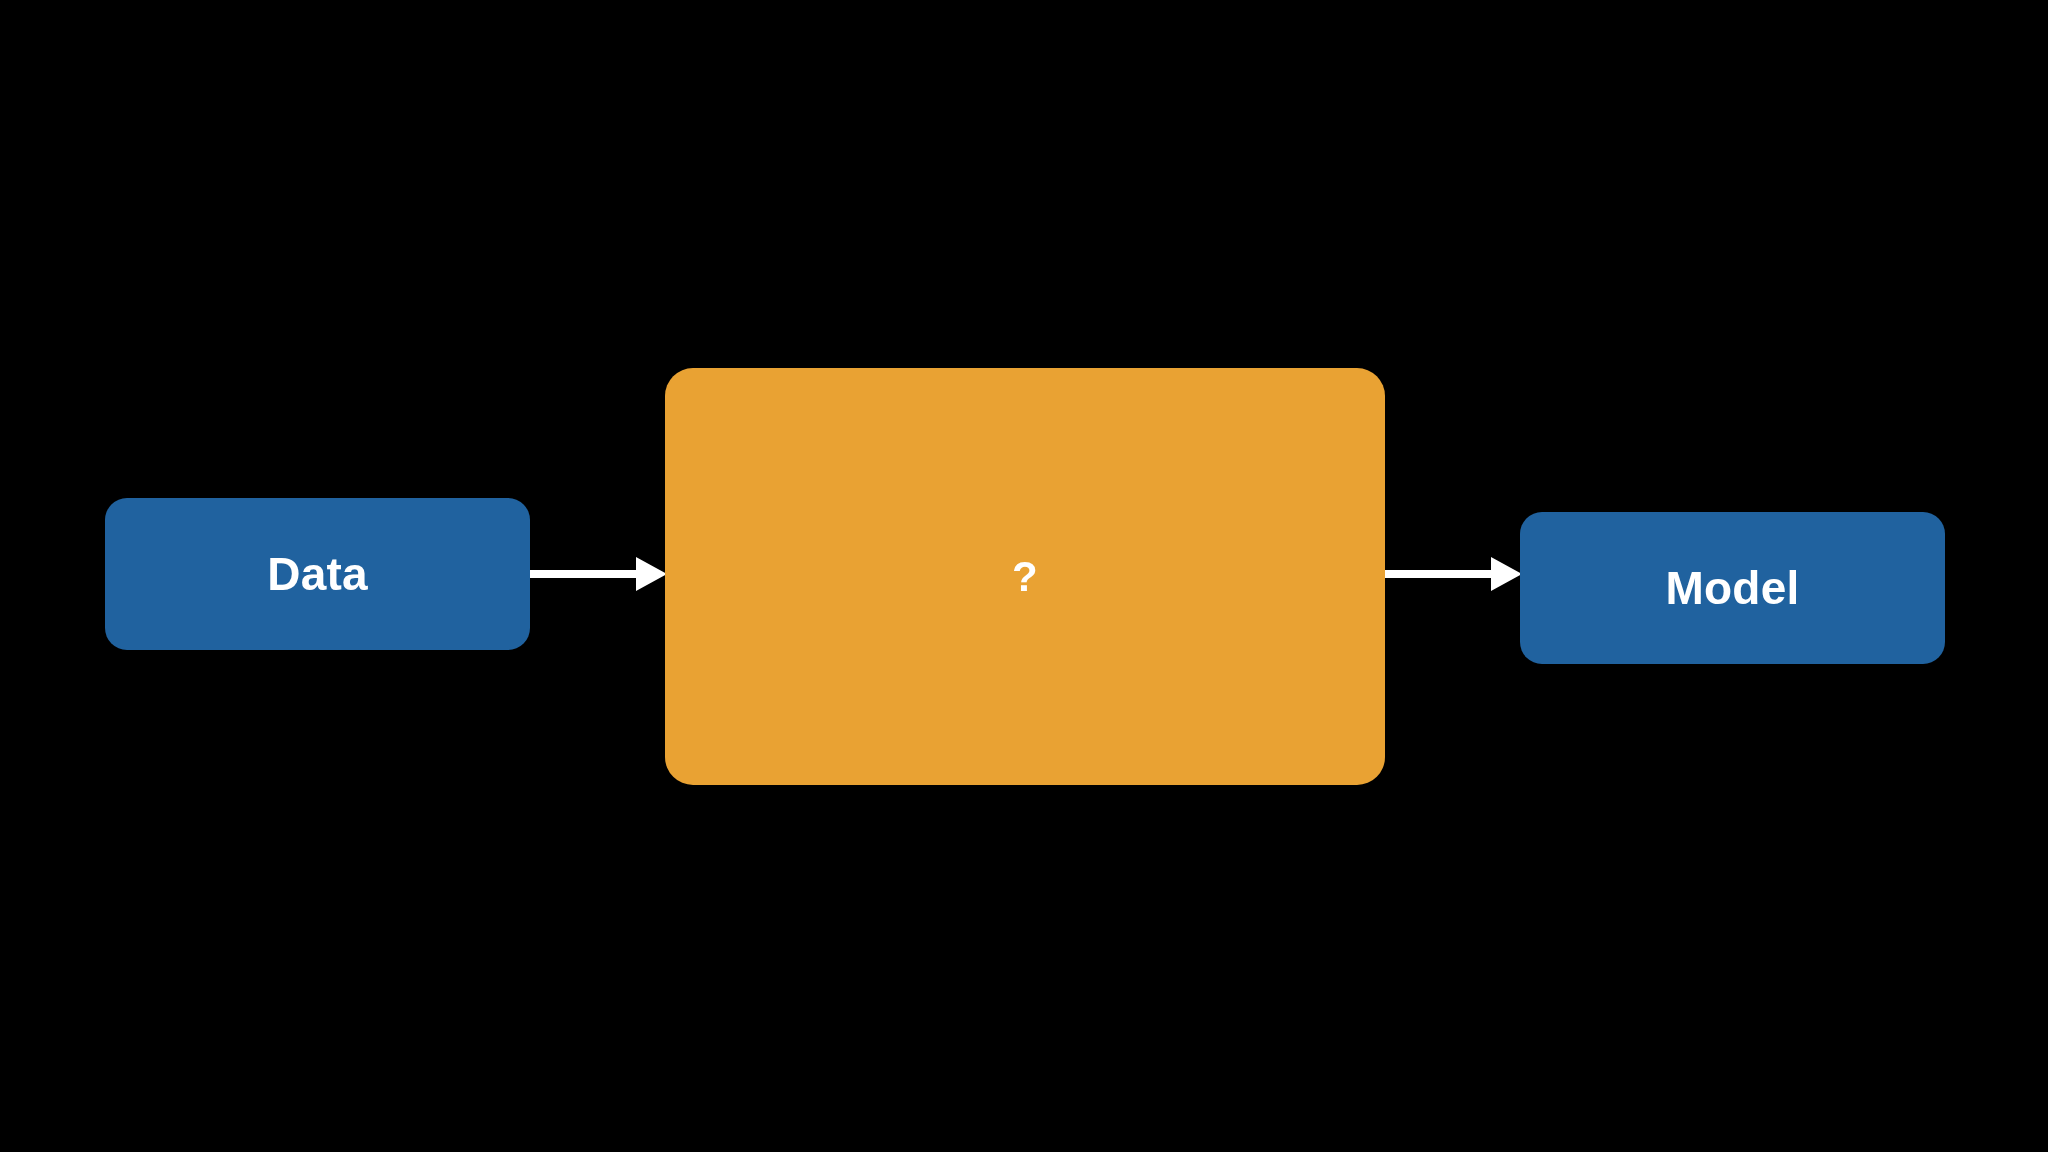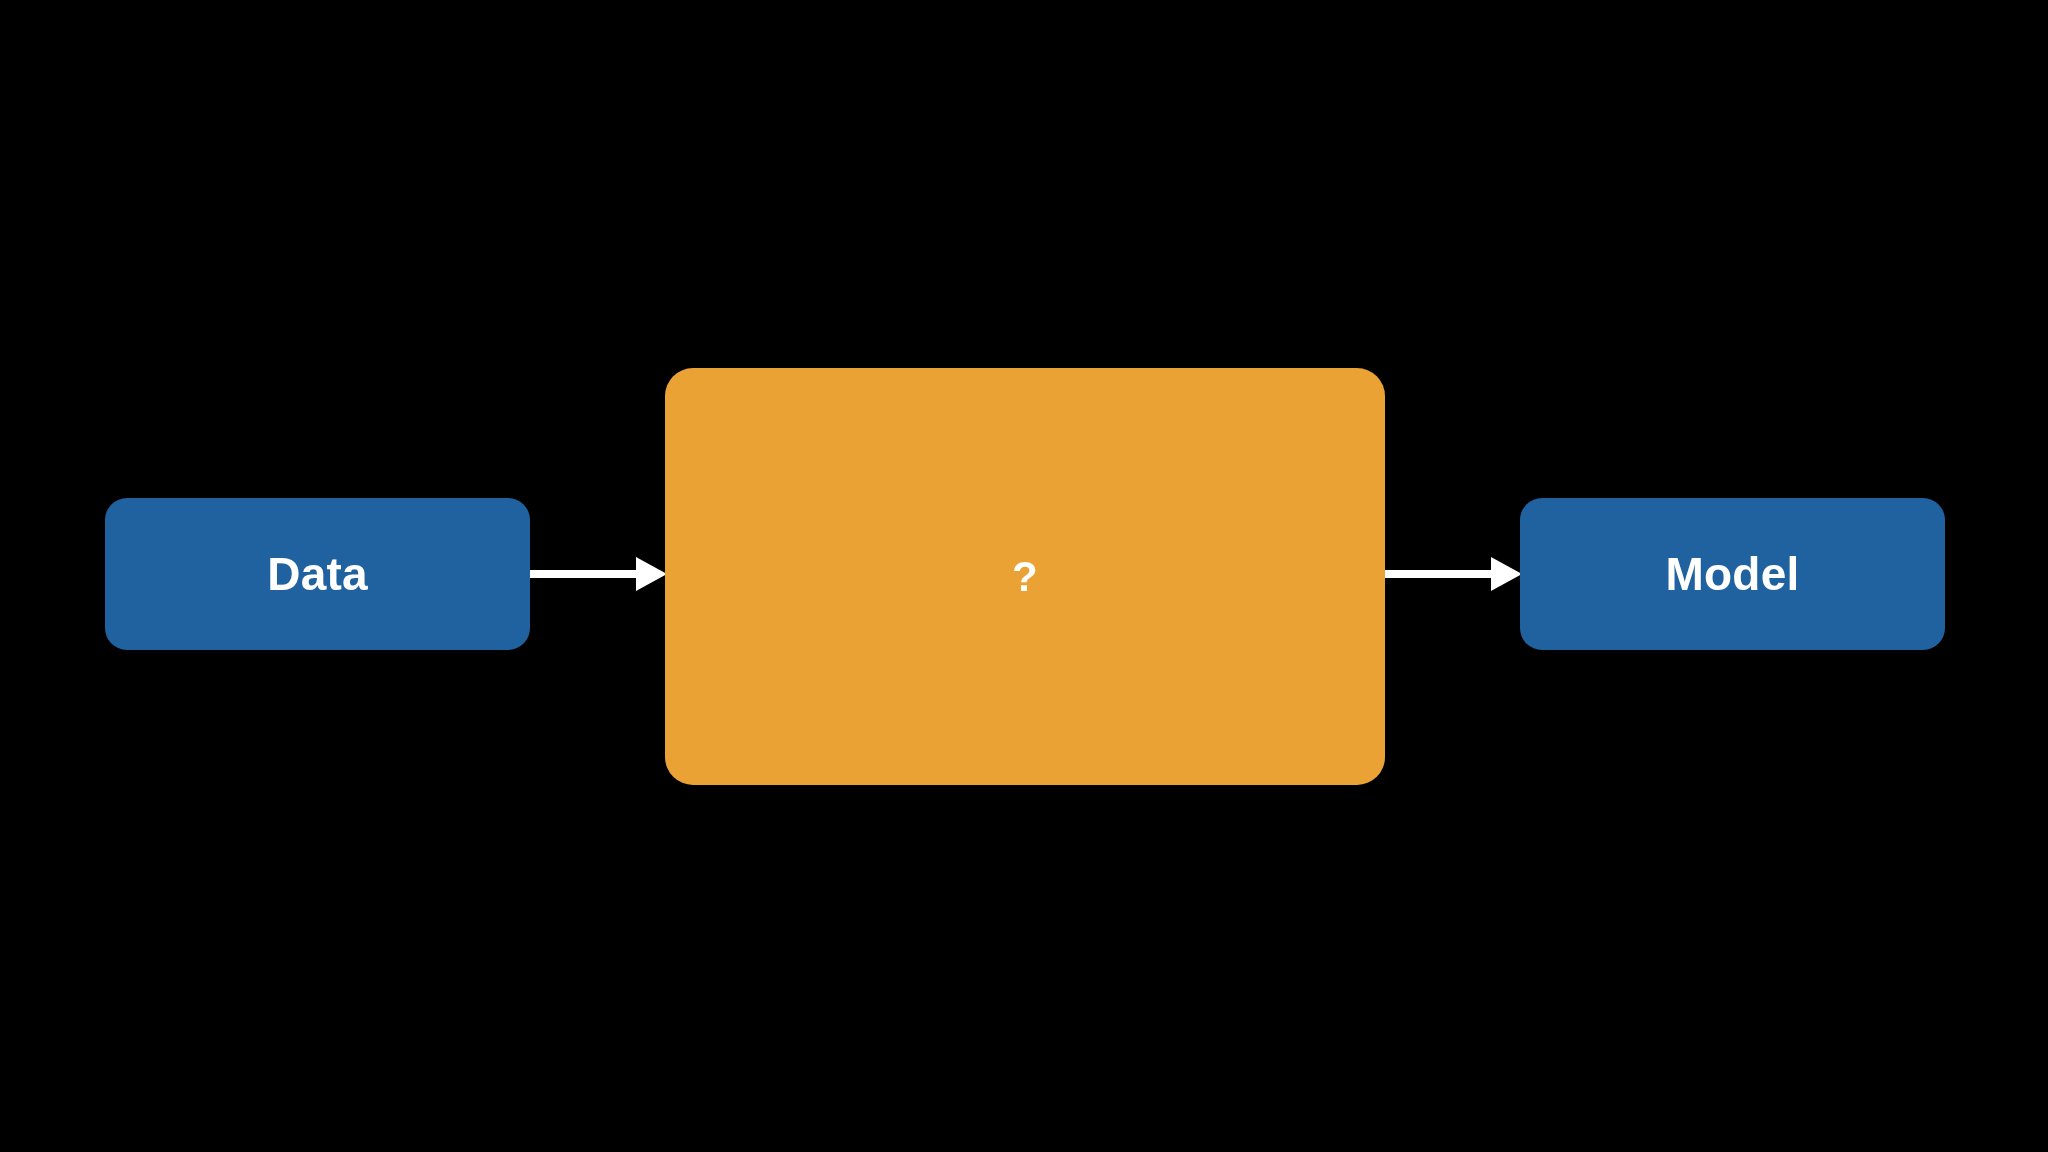--- a/index.html
+++ b/index.html
@@ -51,21 +51,21 @@
     width: 720px;
     height: 417px;
     background: #e9a233;
     border-radius: 28px;
   }
   #node-unknown .node-label { font-size: 42px; }
 
   
   #node-model {
     left: 1520px;
-    top: 498px;
+    top: 512px;
     width: 425px;
     height: 152px;
     background: #20629f;
     border-radius: 22px;
   }
   #node-model .node-label { font-size: 46px; }
 
   
   .arrow {
     position: absolute;

